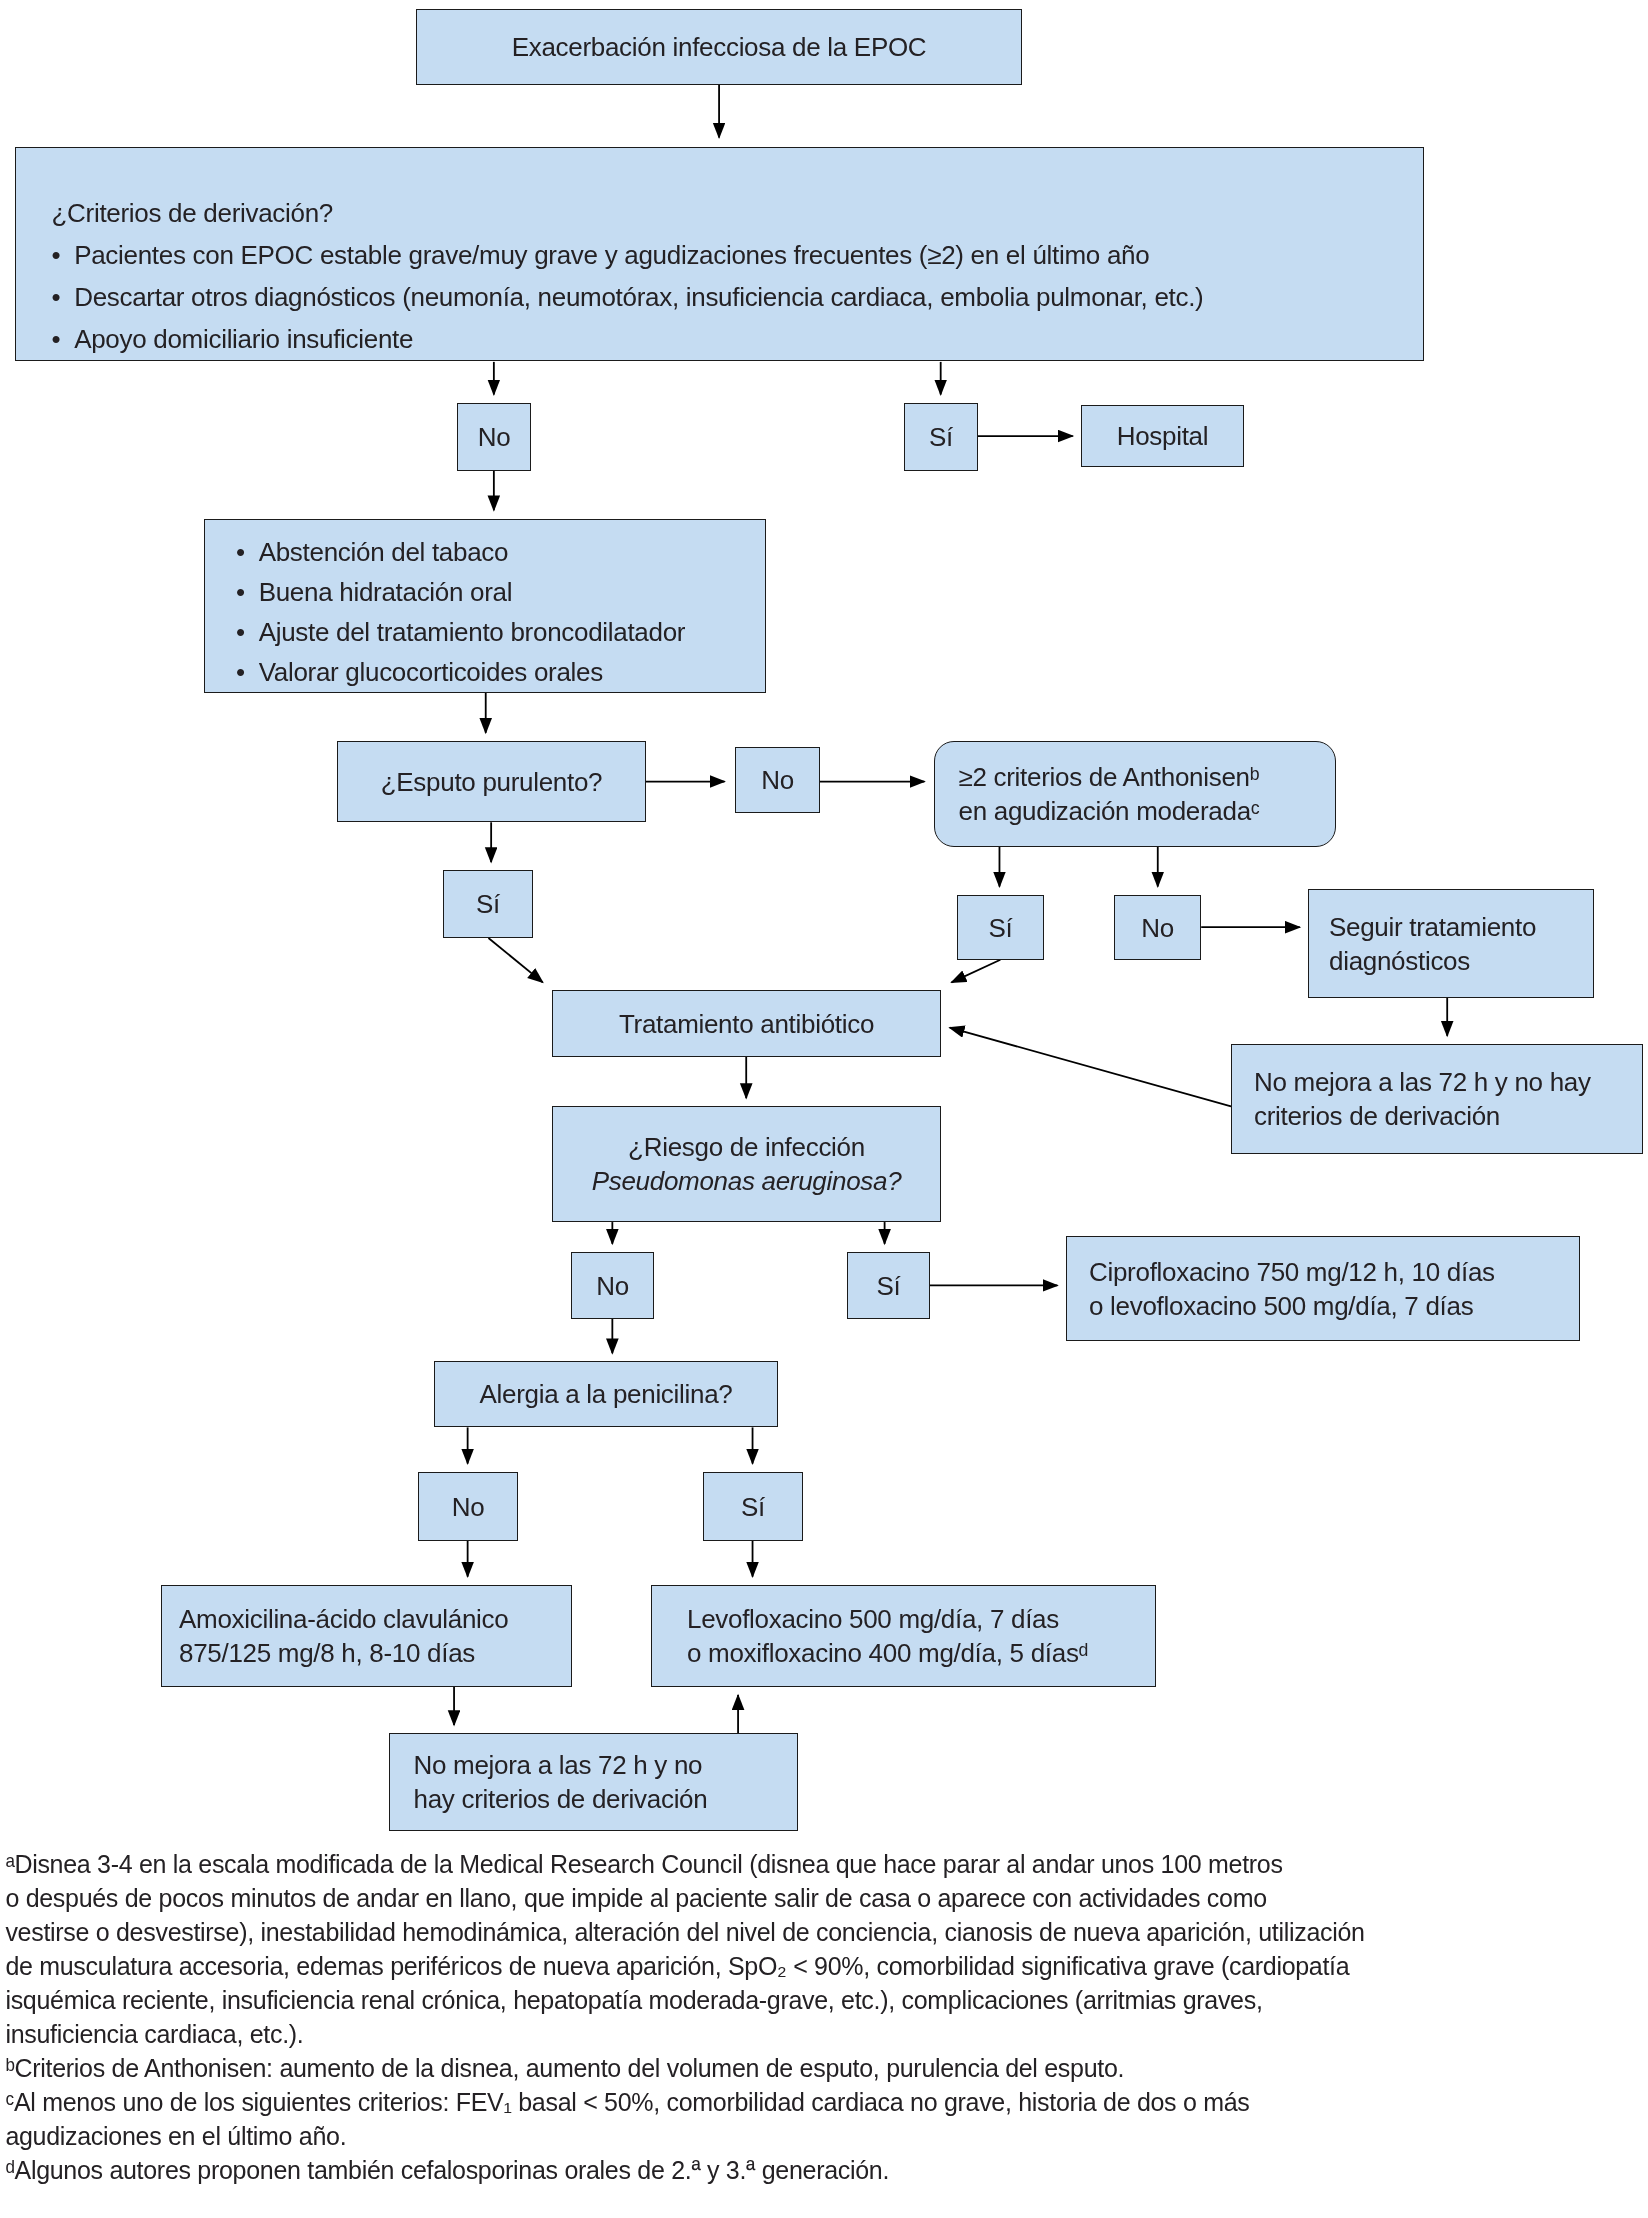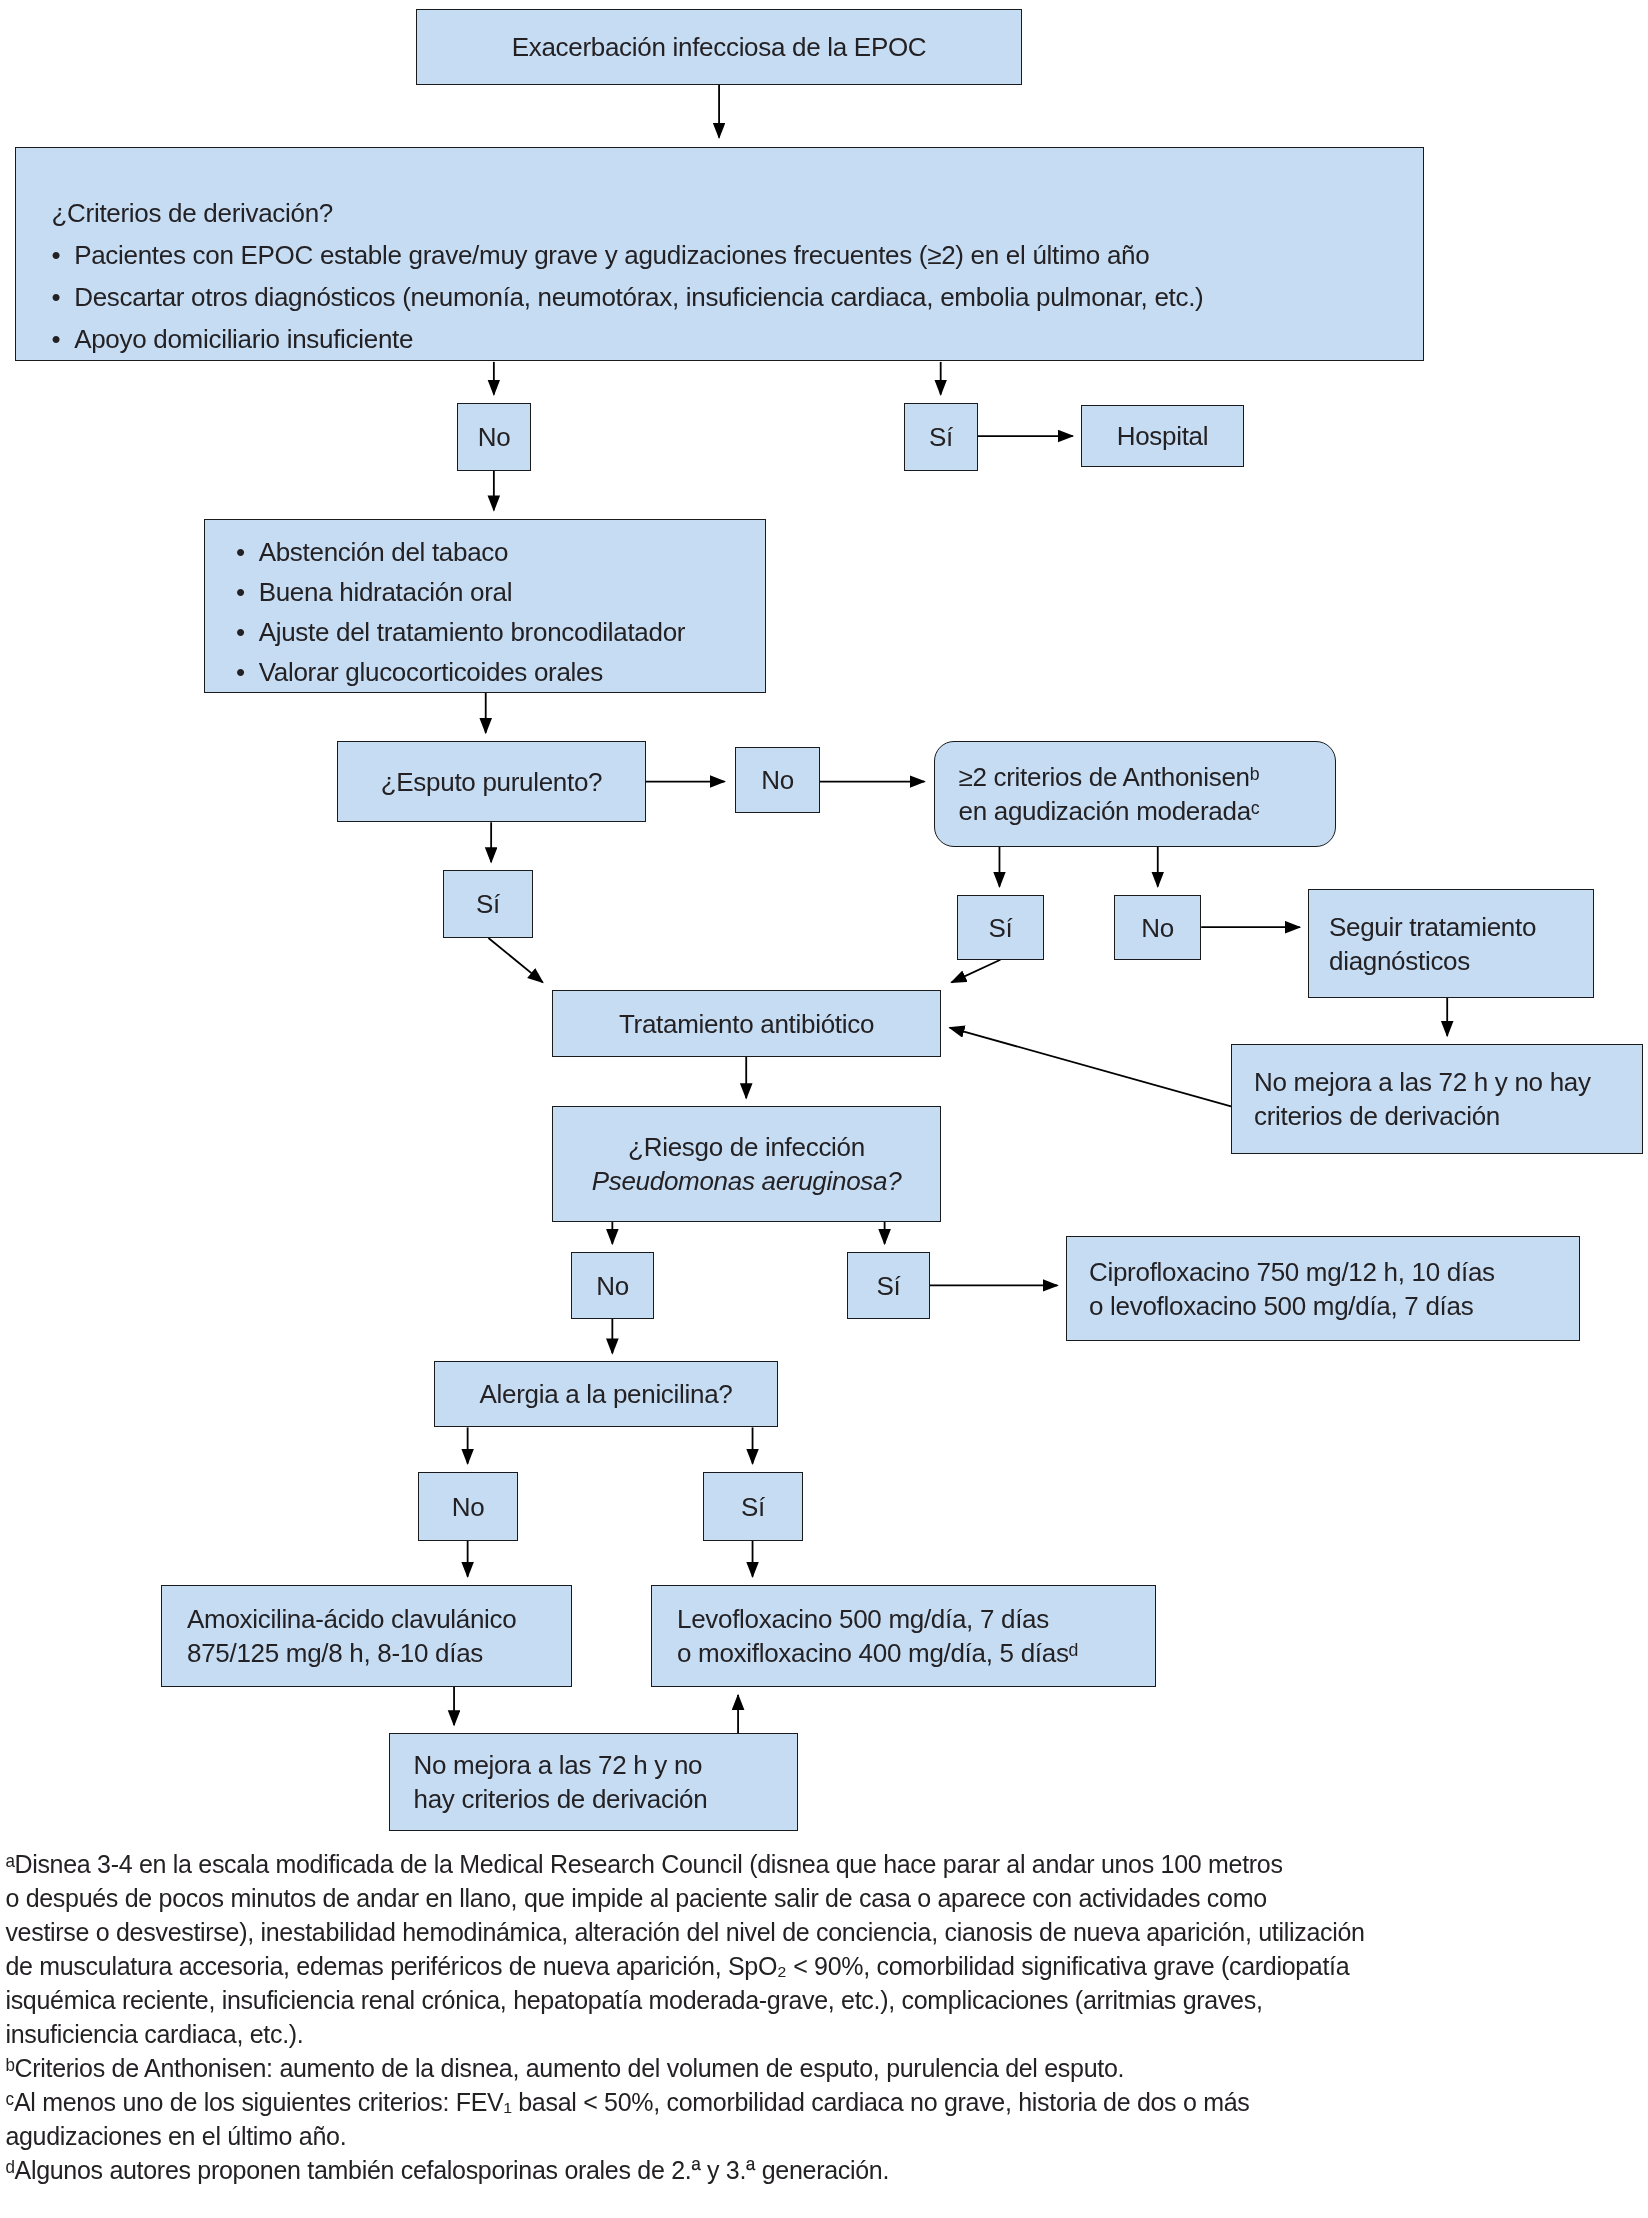--- a/index.html
+++ b/index.html
@@ -153,26 +153,26 @@
   </div>
 
   <div class="node" style="left:418px;top:1472px;width:100px;height:69px;">
     <span>No</span>
   </div>
 
   <div class="node" style="left:703px;top:1472px;width:100px;height:69px;">
     <span>Sí</span>
   </div>
 
-  <div class="node left" style="left:161px;top:1585px;width:411px;height:102px;padding-left:25px;">
+  <div class="node left" style="left:161px;top:1585px;width:411px;height:102px;padding-left:17px;">
     <span>Amoxicilina-ácido clavulánico</span>
     <span>875/125 mg/8 h, 8-10 días</span>
   </div>
 
-  <div class="node left" style="left:651px;top:1585px;width:505px;height:102px;padding-left:25px;">
+  <div class="node left" style="left:651px;top:1585px;width:505px;height:102px;padding-left:35px;">
     <span>Levofloxacino 500 mg/día, 7 días</span>
     <span>o moxifloxacino 400 mg/día, 5 díasᵈ</span>
   </div>
 
   <div class="node left" style="left:389px;top:1733px;width:409px;height:98px;padding-left:23.5px;">
     <span>No mejora a las 72 h y no</span>
     <span>hay criterios de derivación</span>
   </div>
 
   <div id="footnotes">

